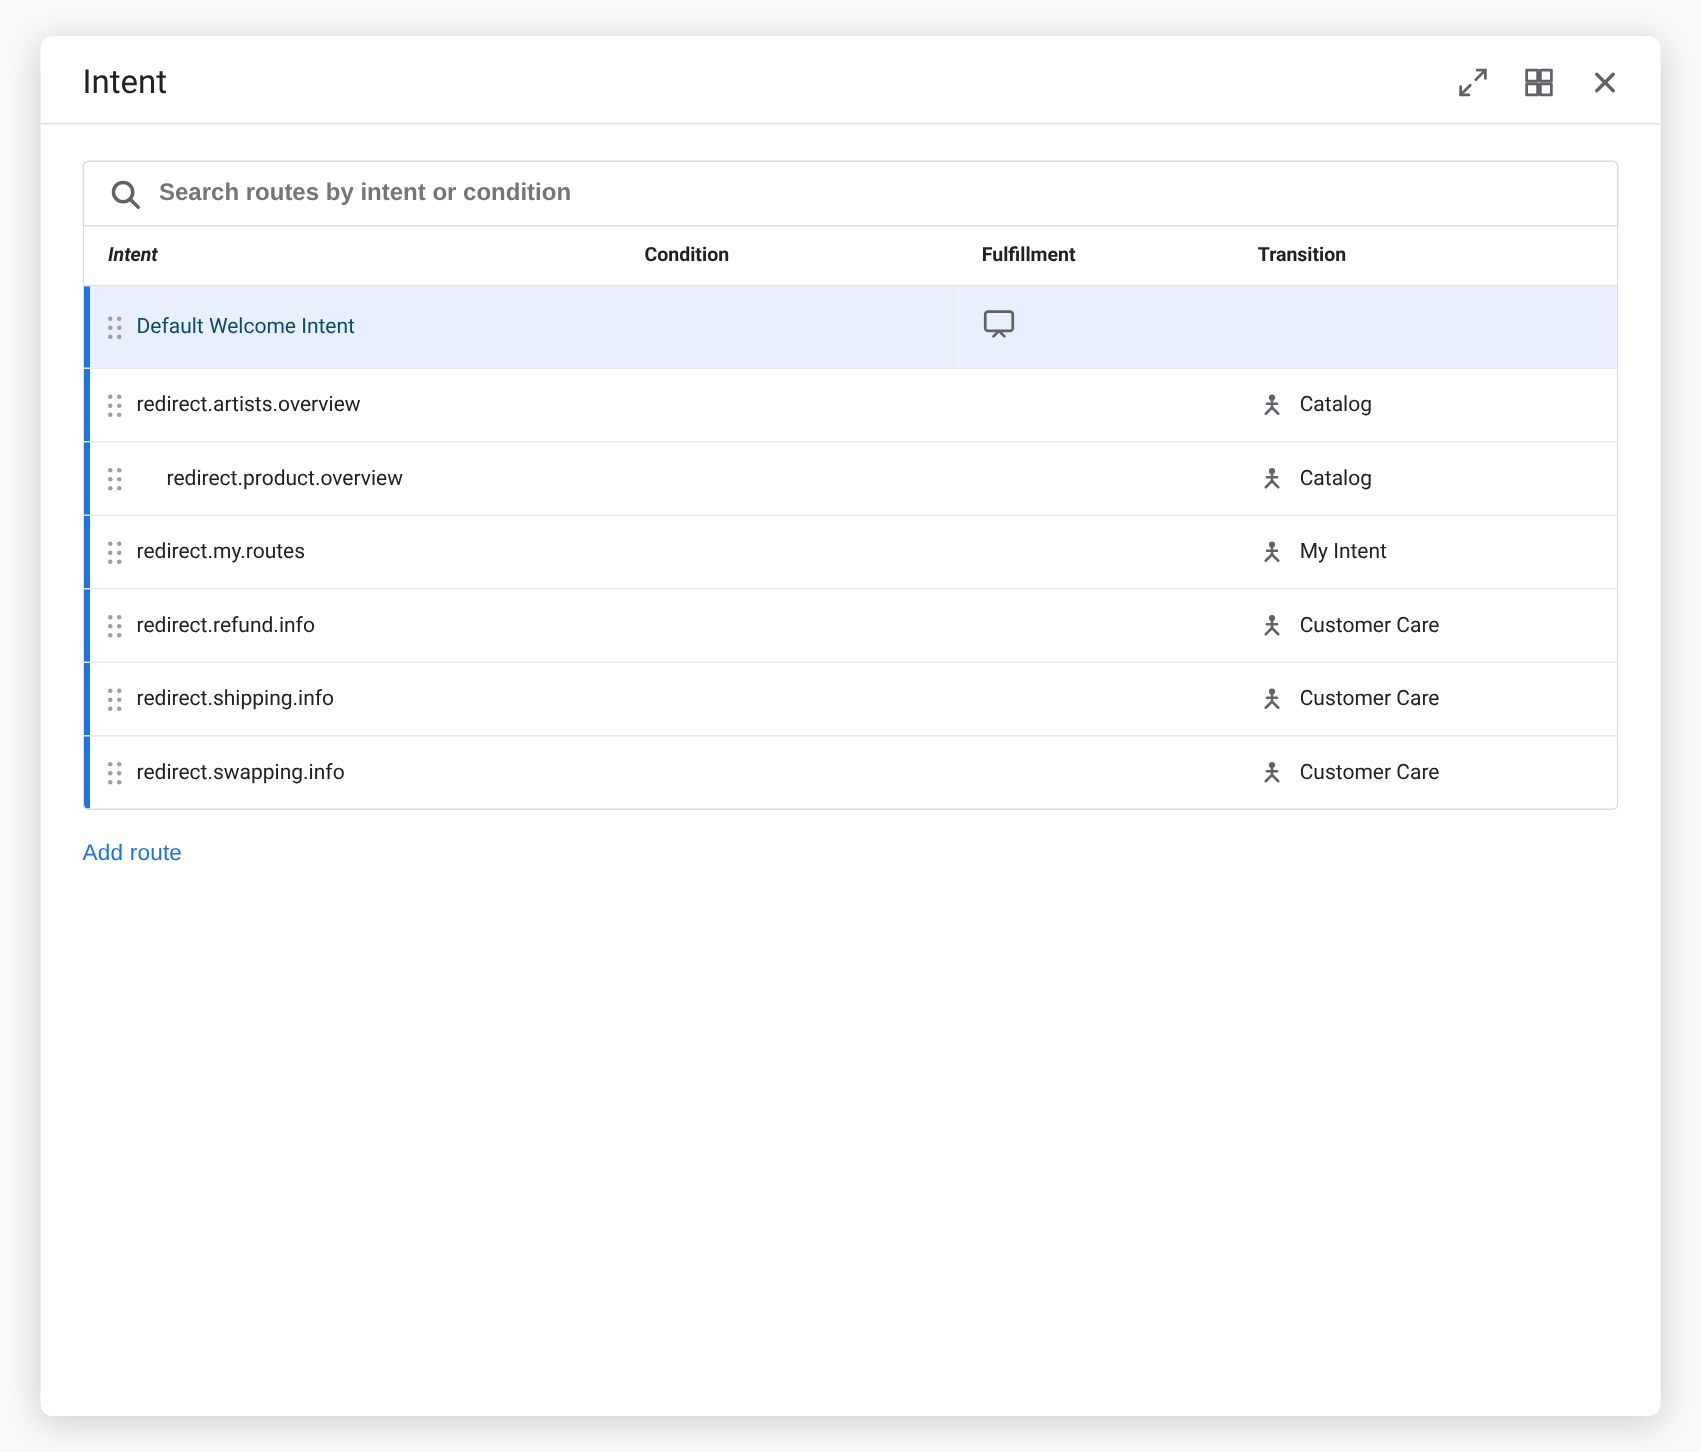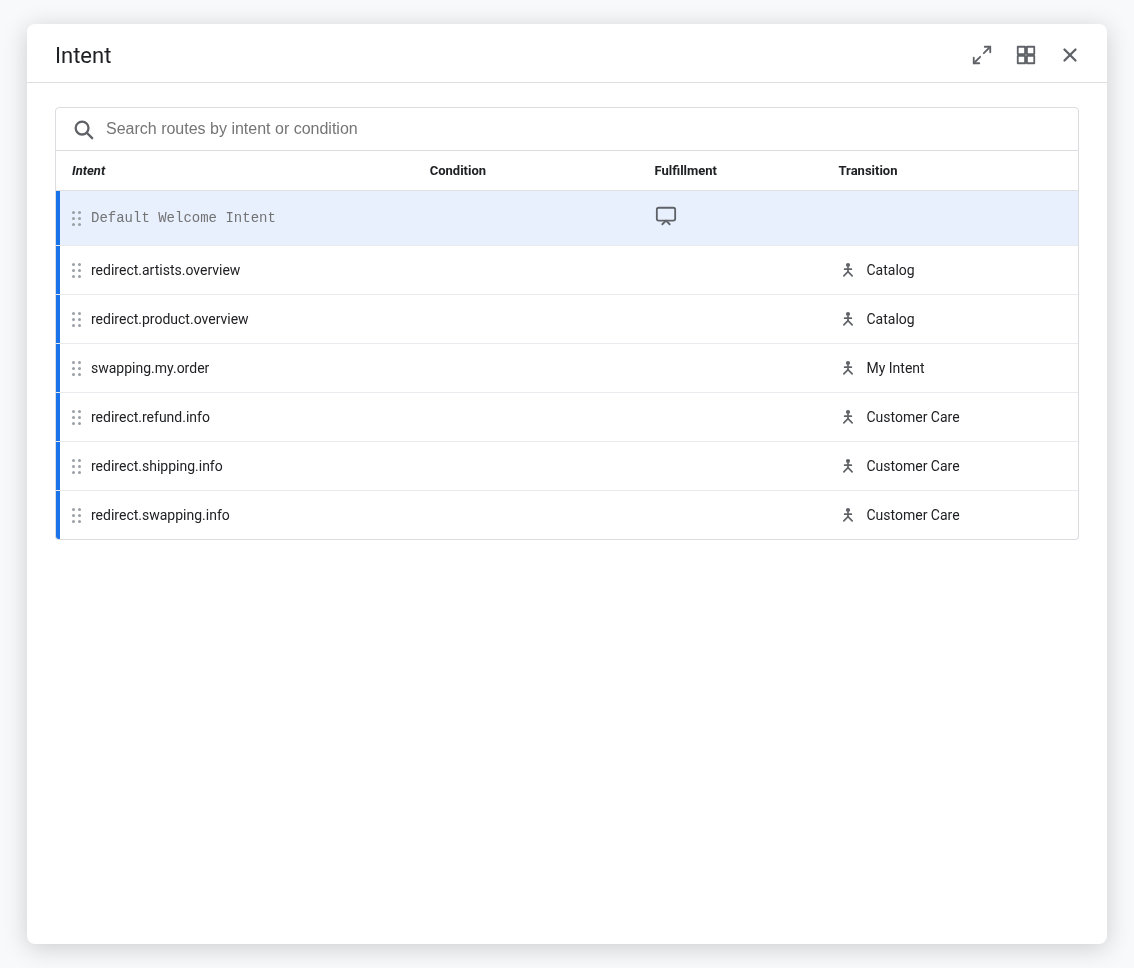--- a/index.html
+++ b/index.html
@@ -76,20 +76,21 @@
       color: #5f6368;
       flex-shrink: 0;
     }
     .search-input {
       border: none;
       outline: none;
       font-size: 16px;
       color: #4d7c0f;
       width: 100%;
       background: transparent;
+      font-weight: bold;
     }
     .table-container {
       border: 1px solid #dadce0;
       border-top: none;
       border-radius: 0 0 4px 4px;
       overflow: hidden;
     }
     .table {
       width: 100%;
       border-collapse: collapse;
@@ -204,21 +205,21 @@
                 <div style="position: absolute; left: 0px; top: 0px; bottom: 0px; width: 4px; background: rgb(26, 115, 232);"></div>
                 <div style="display: flex; align-items: center; gap: 10px; padding: 14px 16px;">
                   <div style="display: grid; grid-template-columns: 1fr 1fr; gap: 3px; cursor: grab; flex-shrink: 0;">
                     <div style="width: 3px; height: 3px; background: rgb(154, 160, 166); border-radius: 50%;"></div>
                     <div style="width: 3px; height: 3px; background: rgb(154, 160, 166); border-radius: 50%;"></div>
                     <div style="width: 3px; height: 3px; background: rgb(154, 160, 166); border-radius: 50%;"></div>
                     <div style="width: 3px; height: 3px; background: rgb(154, 160, 166); border-radius: 50%;"></div>
                     <div style="width: 3px; height: 3px; background: rgb(154, 160, 166); border-radius: 50%;"></div>
                     <div style="width: 3px; height: 3px; background: rgb(154, 160, 166); border-radius: 50%;"></div>
                   </div>
-                  <span style="font-size: 14px; color: #737373; word-break: break-word; font-family: Liberation Mono, monospace;">Default Welcome Intent</span>
+                  <span style="font-size: 14px; color: #0c4a6e; word-break: break-word;">Default Welcome Intent</span>
                 </div>
               </td>
               <td style="padding: 14px 16px; font-size: 14px; color: rgb(32, 33, 36);"></td>
               <td style="padding: 14px 16px;"><svg width="22" height="22" viewBox="0 0 24 24" fill="none" stroke="#5f6368" stroke-width="2" stroke-linecap="round" stroke-linejoin="round">
                   <rect x="2" y="3" width="20" height="14" rx="2"></rect>
                   <polyline points="8,21 12,17 16,21"></polyline>
                 </svg></td>
               <td style="padding: 14px 16px;"></td>
             </tr>
             <tr style="position: relative;">
@@ -256,21 +257,21 @@
                 <div style="position: absolute; left: 0px; top: 0px; bottom: 0px; width: 4px; background: rgb(26, 115, 232);"></div>
                 <div style="display: flex; align-items: center; gap: 10px; padding: 14px 16px;">
                   <div style="display: grid; grid-template-columns: 1fr 1fr; gap: 3px; cursor: grab; flex-shrink: 0;">
                     <div style="width: 3px; height: 3px; background: rgb(154, 160, 166); border-radius: 50%;"></div>
                     <div style="width: 3px; height: 3px; background: rgb(154, 160, 166); border-radius: 50%;"></div>
                     <div style="width: 3px; height: 3px; background: rgb(154, 160, 166); border-radius: 50%;"></div>
                     <div style="width: 3px; height: 3px; background: rgb(154, 160, 166); border-radius: 50%;"></div>
                     <div style="width: 3px; height: 3px; background: rgb(154, 160, 166); border-radius: 50%;"></div>
                     <div style="width: 3px; height: 3px; background: rgb(154, 160, 166); border-radius: 50%;"></div>
                   </div>
-                  <span style="font-size: 14px; color: rgb(32, 33, 36); word-break: break-word;">redirect.product.overview</span>
+                  <span style="font-size: 14px; color: rgb(32, 33, 36); word-break: break-word; margin-left: 20px;">redirect.product.overview</span>
                 </div>
               </td>
               <td style="padding: 14px 16px; font-size: 14px; color: rgb(32, 33, 36);"></td>
               <td style="padding: 14px 16px;"></td>
               <td style="padding: 14px 16px;">
                 <div style="display: flex; align-items: center; gap: 8px;">
                   <svg width="20" height="20" viewBox="0 0 24 24" fill="#5f6368">
         <circle cx="12" cy="6" r="2.5" fill="#5f6368"></circle>
         <line x1="12" y1="8.5" x2="12" y2="14" stroke="#5f6368" stroke-width="2" stroke-linecap="round"></line>
         <line x1="12" y1="14" x2="7" y2="19" stroke="#5f6368" stroke-width="2" stroke-linecap="round"></line>
@@ -286,21 +287,21 @@
                 <div style="position: absolute; left: 0px; top: 0px; bottom: 0px; width: 4px; background: rgb(26, 115, 232);"></div>
                 <div style="display: flex; align-items: center; gap: 10px; padding: 14px 16px;">
                   <div style="display: grid; grid-template-columns: 1fr 1fr; gap: 3px; cursor: grab; flex-shrink: 0;">
                     <div style="width: 3px; height: 3px; background: rgb(154, 160, 166); border-radius: 50%;"></div>
                     <div style="width: 3px; height: 3px; background: rgb(154, 160, 166); border-radius: 50%;"></div>
                     <div style="width: 3px; height: 3px; background: rgb(154, 160, 166); border-radius: 50%;"></div>
                     <div style="width: 3px; height: 3px; background: rgb(154, 160, 166); border-radius: 50%;"></div>
                     <div style="width: 3px; height: 3px; background: rgb(154, 160, 166); border-radius: 50%;"></div>
                     <div style="width: 3px; height: 3px; background: rgb(154, 160, 166); border-radius: 50%;"></div>
                   </div>
-                  <span style="font-size: 14px; color: rgb(32, 33, 36); word-break: break-word;">swapping.my.order</span>
+                  <span style="font-size: 14px; color: rgb(32, 33, 36); word-break: break-word;">redirect.my.routes</span>
                 </div>
               </td>
               <td style="padding: 14px 16px; font-size: 14px; color: rgb(32, 33, 36);"></td>
               <td style="padding: 14px 16px;"></td>
               <td style="padding: 14px 16px;">
                 <div style="display: flex; align-items: center; gap: 8px;">
                   <svg width="20" height="20" viewBox="0 0 24 24" fill="#5f6368">
         <circle cx="12" cy="6" r="2.5" fill="#5f6368"></circle>
         <line x1="12" y1="8.5" x2="12" y2="14" stroke="#5f6368" stroke-width="2" stroke-linecap="round"></line>
         <line x1="12" y1="14" x2="7" y2="19" stroke="#5f6368" stroke-width="2" stroke-linecap="round"></line>
@@ -398,14 +399,17 @@
         <line x1="8" y1="11" x2="16" y2="11" stroke="#5f6368" stroke-width="2" stroke-linecap="round"></line>
       </svg>
                   <span style="font-size: 14px; color: rgb(32, 33, 36);">Customer Care</span>
                 </div>
               </td>
             </tr>
           </tbody>
       </table>
     </div>
 
+    <button class="add-route-btn">
+      <span>Add route</span>
+    </button>
   </div>
 </div>
 
 </body></html>

